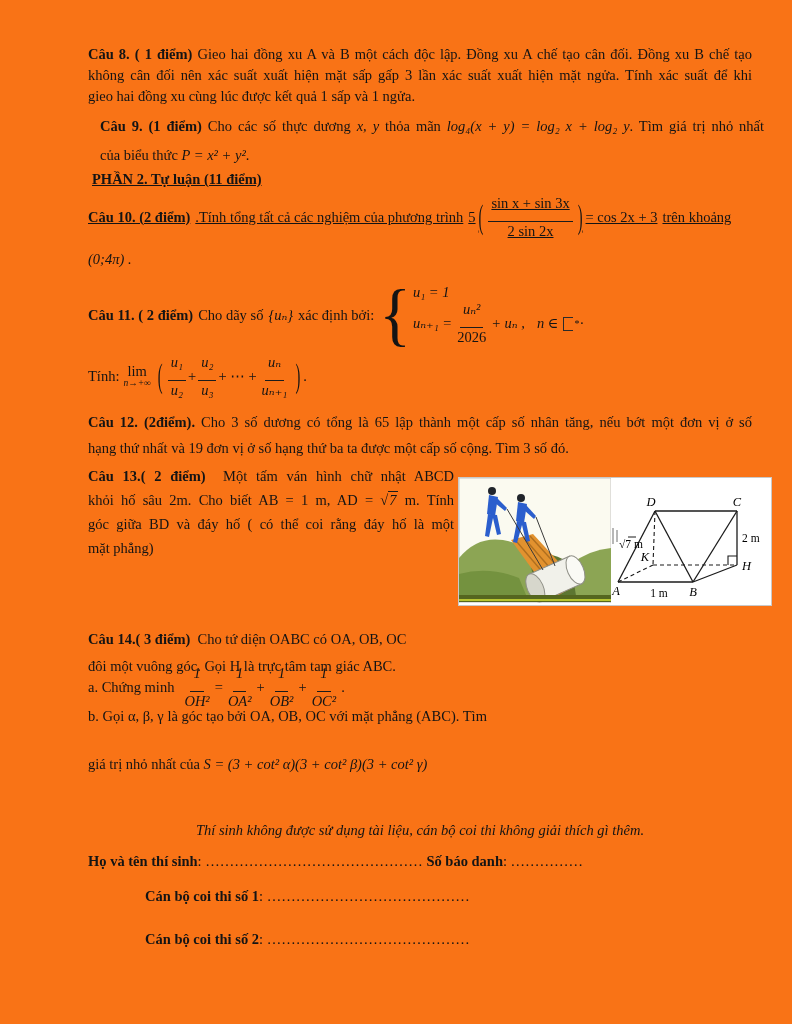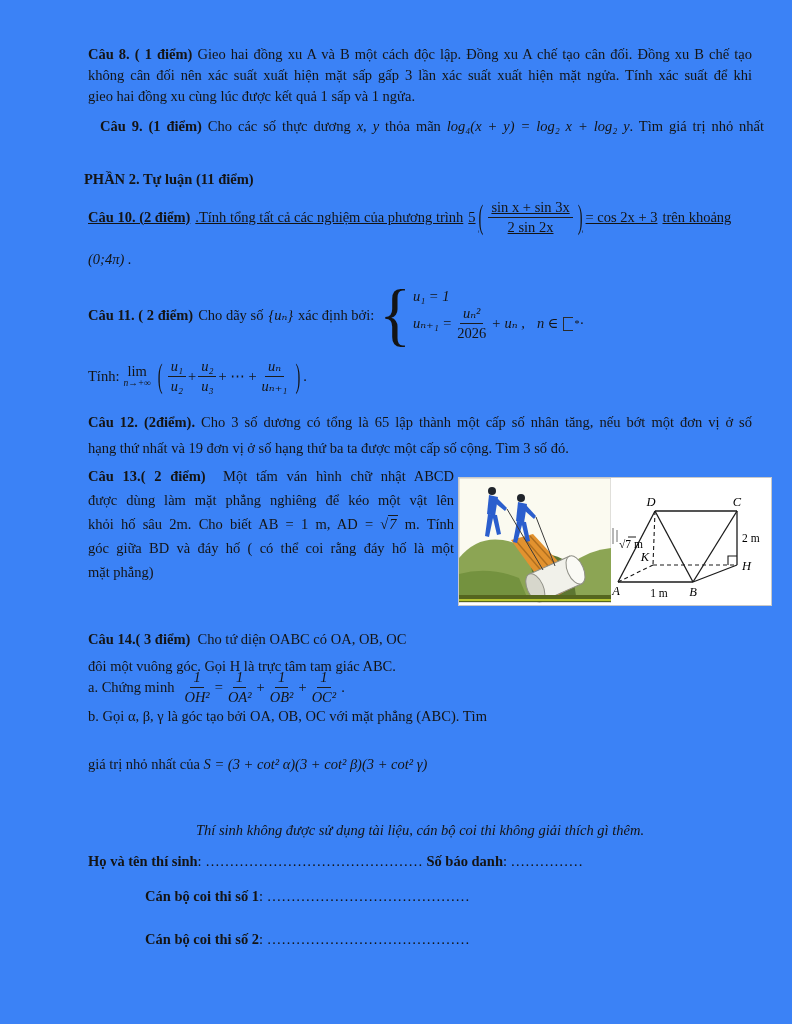--- a/index.html
+++ b/index.html
@@ -1,25 +1,25 @@
 <!DOCTYPE html>
 <html><head>
 <meta charset="utf-8">
 <style>
   html,body{margin:0;padding:0;background:#ffffff;}
-  .page{position:relative;width:792px;height:1024px;background:#3b82f6;overflow:hidden;
+  .page{position:relative;width:792px;height:1024px;background:#f97316;overflow:hidden;
         font-family:"Liberation Serif","DejaVu Serif",serif;font-size:14.5px;color:#141414;}
   .abs{position:absolute;}
   .b{font-weight:bold;}
   .i{font-style:italic;}
   .jl{text-align:justify;text-align-last:justify;white-space:nowrap;}
   .ll{text-align:left;white-space:nowrap;}
   .row{display:flex;align-items:center;white-space:nowrap;}
   .frac{display:inline-flex;flex-direction:column;align-items:center;vertical-align:middle;margin:0 2px;line-height:1.15;}
-  .frac .num{padding:0 3px 1px 3px;border-bottom:1px solid #1c1c1c;}
+  .frac .num{padding:0 3px 9px 3px;border-bottom:1px solid #1c1c1c;}
   .frac .den{padding:1px 3px 0 3px;}
   .bigp{display:inline-block;transform:scaleY(2.35);transform-origin:center;margin:0 3px;font-weight:400;}
   .sysbrace{display:inline-block;font-size:66px;font-weight:400;line-height:0;transform:scaleY(1.05);margin-right:2px;}
   .syscol{display:inline-flex;flex-direction:column;justify-content:center;}
   .lim{display:inline-flex;flex-direction:column;align-items:center;line-height:1;margin:2px 4px;}
   .lim .lsub{font-size:9.5px;font-style:italic;margin-top:1px;}
   .sqrt{white-space:nowrap;}
   .sqrt .bar{border-top:1px solid #1c1c1c;padding:0 1px;}
   .nbox{display:inline-block;width:9px;height:12px;border:1.4px solid #2b2b2b;border-right:none;vertical-align:-1px;margin:0 2px 0 4px;}
   .supstar{font-size:10px;vertical-align:super;}
@@ -40,23 +40,27 @@
   </div>
 
   <div class="abs" style="left:88px;top:112px;width:664px;line-height:29px;margin-left:12px;">
     <div class="jl">
       <span class="b">Câu 9. (1 điểm)</span>
       <span>Cho các số thực dương</span>
       <span class="i">x, y</span>
       <span>thỏa mãn</span>
       <span class="i">log₄(x + y) = log₂ x + log₂ y</span><span>. Tìm giá trị nhỏ nhất</span>
     </div>
-  </div>
-
-  <div class="abs b" style="left:84px;top:171px;">PHẦN 2. Tự luận (11 điểm)</div>
+    <div class="ll">
+      <span>của biểu thức</span>
+      <span class="i">P = x² + y²</span><span>.</span>
+    </div>
+  </div>
+
+  <div class="abs b" style="left:92px;top:171px;text-decoration:underline;">PHẦN 2. Tự luận (11 điểm)</div>
 
   <div class="abs row" style="left:88px;top:192px;height:50px;text-decoration:underline;">
     <span class="b">Câu 10. (2 điểm)</span>
       <span class="sp"></span>
     <span>.Tính tổng tất cả các nghiệm của phương trình</span>
       <span class="sp"></span>
     <span>5</span>
       <span class="bigp">(</span>
       <span class="frac">
         <span class="num">sin x + sin 3x</span>
@@ -122,21 +126,20 @@
     <span>.</span>
   </div>
 
   <div class="abs" style="left:88px;top:409px;width:664px;line-height:26px;">
     <div class="jl"><span class="b">Câu 12. (2điểm).</span> <span>Cho 3 số dương có tổng là 65 lập thành một cấp số nhân tăng, nếu bớt một đơn vị ở số</span></div>
     <div class="ll">hạng thứ nhất và 19 đơn vị ở số hạng thứ ba ta được một cấp số cộng. Tìm 3 số đó.</div>
   </div>
 
   <div class="abs" style="left:88px;top:464px;width:366px;line-height:24px;">
     <div class="jl"><span class="b">Câu 13.( 2 điểm)</span>&nbsp; <span>Một tấm ván hình chữ nhật ABCD</span></div>
-    <div class="jl">được dùng làm mặt phẳng nghiêng để kéo một vật lên</div>
     <div class="jl"><span>khỏi hố sâu 2m. Cho biết AB = 1 m, AD =</span> <span class="sqrt"><span>√</span><span class="bar i">7</span></span> <span>m. Tính</span></div>
     <div class="jl">góc giữa BD và đáy hố ( có thể coi rằng đáy hố là một</div>
     <div class="ll">mặt phẳng)</div>
   </div>
 
   <div class="abs figure" style="left:458px;top:477px;width:312px;height:127px;">
 
     <svg width="152" height="125" viewBox="0 0 152 125">
       <rect x="0" y="0" width="152" height="125" fill="#fbfaf0" stroke="#c4c4c4" stroke-width="1"></rect>
 

